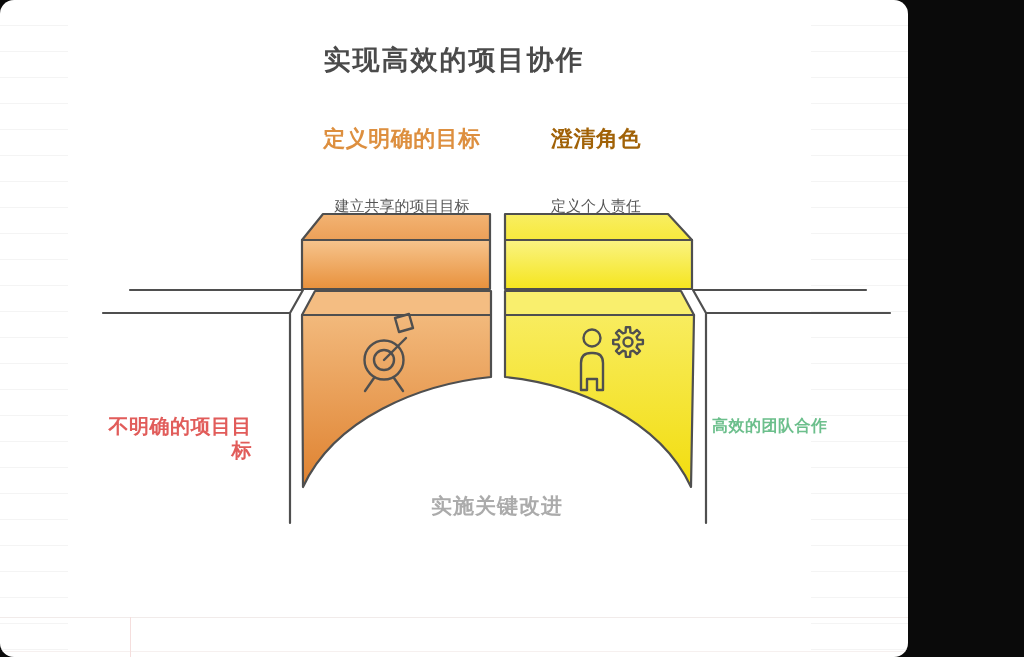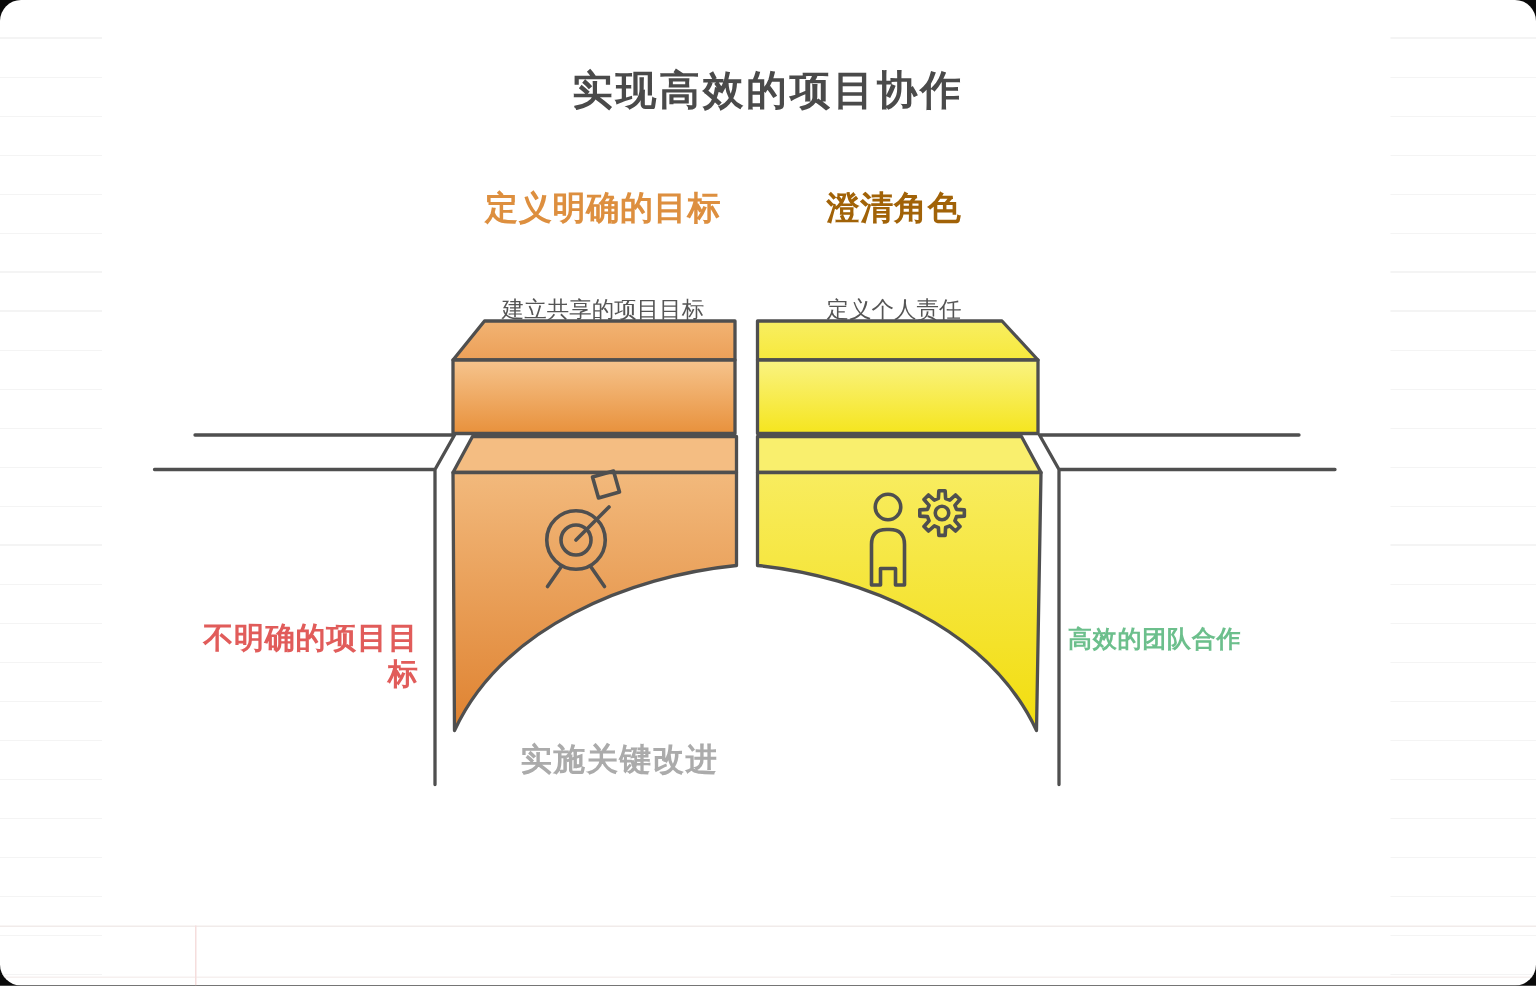--- a/index.html
+++ b/index.html
@@ -1,34 +1,34 @@
 <!DOCTYPE html>
 <html><head>
 <meta charset="utf-8">
 <style>
   html,body{margin:0;padding:0;background:#0a0a0a;}
-  .card{position:relative;width:1024px;height:657px;background:#ffffff;border-radius:14px;overflow:hidden;
+  .card{position:relative;width:908px;height:657px;background:#ffffff;border-radius:14px;overflow:hidden;
         font-family:"Liberation Sans", sans-serif;}
   
   .ruling{position:absolute;top:0;bottom:0;pointer-events:none;
           background:repeating-linear-gradient(to bottom, transparent 0px, transparent 25px, #f4f4f4 25px, #f4f4f4 26px);}
   .ruling.left{left:0;width:68px;}
   .ruling.right{right:0;width:97px;}
   .grid-h{position:absolute;left:0;right:0;height:1px;background:#f1ebea;}
   .grid-v{position:absolute;width:1px;background:#f5dedd;}
   .diagram-svg{position:absolute;left:0;top:0;}
   .txt{position:absolute;}
   .title{left:0;right:0;top:42px;text-align:center;font-size:27px;font-weight:bold;color:#4a4a4a;letter-spacing:2px;}
   .col-head{width:300px;top:124px;text-align:center;font-size:22px;font-weight:bold;letter-spacing:0.5px;}
   .col-sub{width:300px;top:168px;text-align:center;font-size:15px;color:#555555;margin-top:29px;}
   .col1{left:252px;} .col2{left:446px;}
   .head1{color:#dd8f3f;} .head2{color:#a16207;}
-  .neg-label{left:127px;width:152px;top:415px;text-align:right;font-size:20px;font-weight:bold;color:#e15c5a;line-height:1.18;letter-spacing:0.5px;}
+  .neg-label{left:100px;width:152px;top:415px;text-align:right;font-size:20px;font-weight:bold;color:#e15c5a;line-height:1.18;letter-spacing:0.5px;}
   .pos-label{left:712px;width:210px;top:416px;text-align:left;font-size:16px;font-weight:bold;color:#6cbf8c;letter-spacing:0.5px;}
-  .bridge-label{left:347px;width:300px;top:492px;text-align:left;font-size:21px;font-weight:bold;color:#ababab;letter-spacing:1px;}
+  .bridge-label{left:347px;width:300px;top:492px;text-align:center;font-size:21px;font-weight:bold;color:#ababab;letter-spacing:1px;}
 </style>
 </head>
 <body>
 
 <div class="card">
 
   <div class="ruling left"></div>
   <div class="ruling right"></div>
   <div class="grid-h" style="top:617px;"></div>
   <div class="grid-h" style="top:651px;background:#f6f0ef;"></div>

